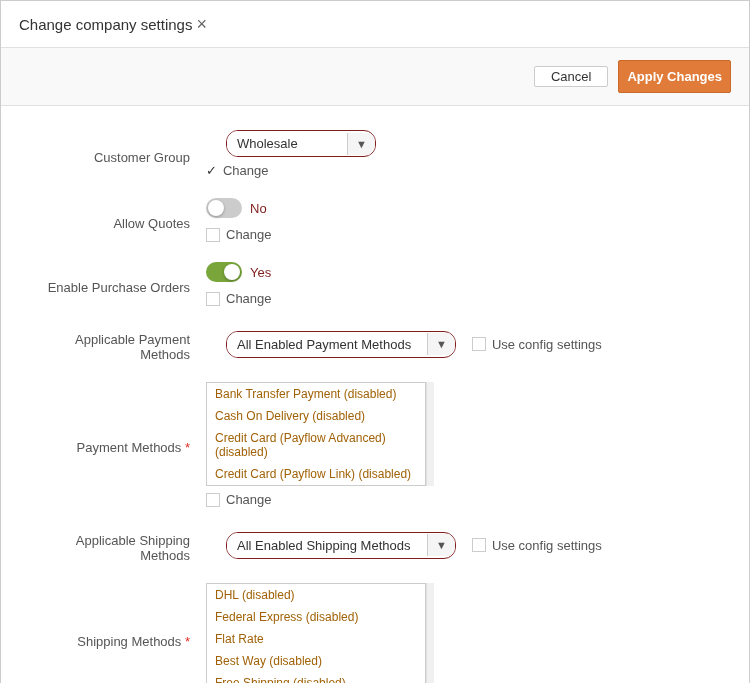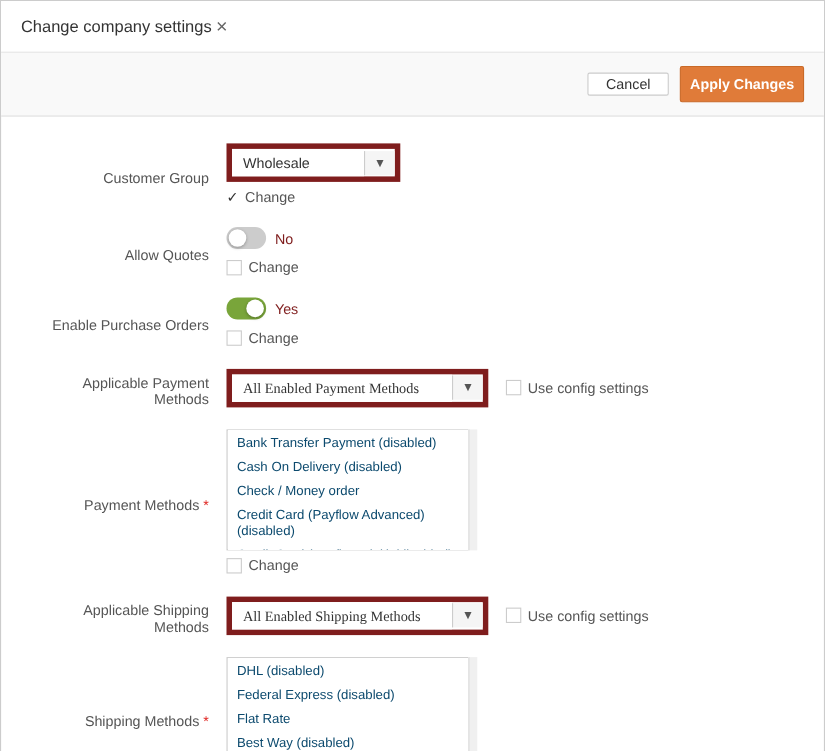--- a/index.html
+++ b/index.html
@@ -89,24 +89,25 @@
     .form-label.required::after {
       content: ' *';
       color: #e02b27;
     }
     .form-control {
       flex: 1;
     }
     .select-wrapper {
       display: inline-flex;
       align-items: center;
-      border: 5px solid #7f1d1d;
-      border-radius: 0;
+      border: 1px solid #7f1d1d;
+      border-radius: 12px;
       background: #fff;
       overflow: hidden;
+      margin-left: 20px;
     }
     .select-field {
       border: none;
       outline: none;
       padding: 5px 10px;
       font-size: 13px;
       color: #333;
       background: #fff;
       min-width: 120px;
       appearance: none;
@@ -197,31 +198,30 @@
       border: 1px solid #ccc;
       background: #fff;
       min-height: 100px;
       max-height: 110px;
       overflow-y: auto;
       width: 220px;
     }
     .listbox-item {
       padding: 4px 8px;
       font-size: 12px;
-      color: #0c4a6e;
+      color: #a16207;
       cursor: default;
     }
     .scrollbar-track {
       width: 8px;
       background: #f0f0f0;
       border-left: 1px solid #e0e0e0;
     }
     .select-wide {
       min-width: 200px;
-      font-family: Liberation Serif, serif;
     }
   </style>
 </head>
 <body>
 
 <div class="modal">
 
   <div class="modal-title-bar">
     <span class="modal-title">Change company settings</span>
     <button class="close-btn">×</button>
@@ -303,21 +303,20 @@
       </div>
     </div>
 
     <div class="form-row">
       <div class="form-label required">Payment Methods</div>
       <div class="form-control">
         <div style="display:flex; gap:0;">
           <div class="listbox" id="payment-listbox">
           <div class="listbox-item">Bank Transfer Payment (disabled)</div>
               <div class="listbox-item">Cash On Delivery (disabled)</div>
-              <div class="listbox-item">Check / Money order</div>
               <div class="listbox-item">Credit Card (Payflow Advanced) (disabled)</div>
               <div class="listbox-item">Credit Card (Payflow Link) (disabled)</div>
             </div>
           <div class="scrollbar-track"></div>
         </div>
         <div class="change-row">
           <div class="checkbox"></div>
           <span class="change-label">Change</span>
         </div>
       </div>

